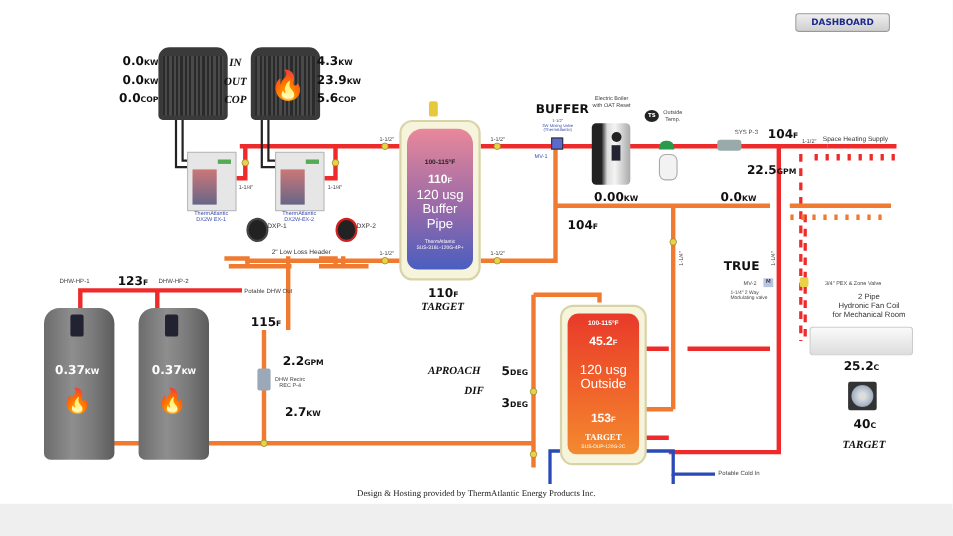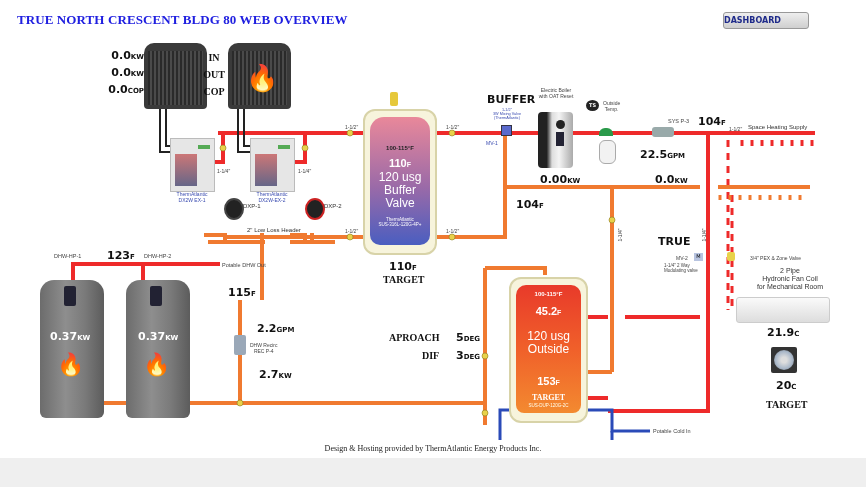--- a/index.html
+++ b/index.html
@@ -1,23 +1,23 @@
 <!DOCTYPE html>
 <html><head>
 <meta charset="utf-8">
 <style>
   html, body { margin:0; padding:0; }
   body { width:866px; height:487px; background:#efefef; position:relative; overflow:hidden; font-family:"DejaVu Sans", sans-serif; }
   .canvas { position:absolute; left:0; top:0; width:866px; height:458px; background:#fff; }
   .abs { position:absolute; }
   .title { left:17px; top:12px; font-family:"Liberation Serif", serif; font-weight:bold; font-size:13px; color:#2020e0; letter-spacing:0.1px; }
-  .dash-btn { left:723px; top:12px; width:84px; height:15px; border:1px solid #999; border-radius:3px; background:linear-gradient(#eee,#cfcfcf); color:#1e2a8a; font-size:8px; font-weight:bold; line-height:15px; cursor:pointer; }
+  .dash-btn { left:723px; top:12px; width:84px; height:15px; border:1px solid #999; border-radius:3px; background:linear-gradient(#eee,#cfcfcf); color:#1e2a8a; font-size:8px; font-weight:bold; text-align:center; line-height:15px; cursor:pointer; }
   .val { font-weight:bold; font-size:11px; color:#111; white-space:nowrap; }
   .val .u { font-size:7px; }
-  .lbl-serif { font-family:"Liberation Serif", serif; font-weight:bold; font-size:10px; color:#111; }
+  .lbl-serif { font-family:"Liberation Serif", serif; font-weight:bold; font-size:10px; color:#111;font-style:italic; }
   .tiny { font-size:5px; color:#444; white-space:nowrap; font-family:"Liberation Sans", sans-serif; }
   .tiny-blue { font-size:5px; color:#3a4bb0; white-space:nowrap; text-align:center; font-family:"Liberation Sans", sans-serif; }
   .small { font-size:6px; color:#333; white-space:nowrap; font-family:"Liberation Sans", sans-serif; }
   .footer { left:0; width:866px; top:444px; text-align:center; font-family:"Liberation Serif", serif; font-size:8px; color:#222; }
   .tank { border:2px solid #d8d3a8; background:#f7f4dc; border-radius:12px; }
   .tank-inner { position:absolute; left:5px; right:5px; top:6px; bottom:8px; border-radius:14px 14px 10px 10px; }
   .tank-text { color:#fff; text-align:center; position:absolute; left:0; right:0; font-family:"Liberation Sans", sans-serif; }
   .hp { background:#3a3a3a; border-radius:10px 10px 4px 4px; }
   .wh { background:linear-gradient(90deg,#6c6c6c,#8e8e8e 40%,#7a7a7a 70%,#5c5c5c); border-radius:14px 14px 6px 6px; }
 </style>
@@ -89,39 +89,43 @@
       <circle cx="223" cy="148" r="3"></circle>
         <circle cx="305" cy="148" r="3"></circle>
       <circle cx="612" cy="220" r="3"></circle>
         <circle cx="485" cy="356" r="3"></circle>
       <circle cx="485" cy="413" r="3"></circle>
         <circle cx="240" cy="403" r="3"></circle>
       <circle cx="73" cy="406" r="3"></circle>
     </g>
   </svg>
 
-  <div class="abs title">TRUE NORTH CRESCENT BLDG 80 WEB OVERVIEW</div>
   <div class="abs dash-btn">DASHBOARD</div>
 
   <div class="abs" style="left:104px;top:49px;text-align:right;width:40px">
     <div class="val"><span>0.0</span><span class="u">KW</span></div>
     <div class="val" style="margin-top:4px"><span>0.0</span><span class="u">KW</span></div>
     <div class="val" style="margin-top:4px"><span>0.0</span><span class="u">COP</span></div>
   </div>
   <div class="abs hp" style="left:144px;top:43px;width:63px;height:66px">
     <div style="position:absolute;left:4px;right:4px;top:8px;bottom:4px;background:repeating-linear-gradient(90deg,#2a2a2a 0 2px,#4a4a4a 2px 4px)"></div>
   </div>
   <div class="abs lbl-serif" style="left:202px;top:49px;width:24px;text-align:center;line-height:17px">
     <div>IN</div>
     <div>OUT</div>
     <div>COP</div>
   </div>
   <div class="abs hp" style="left:228px;top:43px;width:63px;height:66px">
     <div style="position:absolute;left:4px;right:4px;top:8px;bottom:4px;background:repeating-linear-gradient(90deg,#2a2a2a 0 2px,#4a4a4a 2px 4px)"></div>
     <div style="position:absolute;left:18px;top:22px;font-size:26px;line-height:26px">🔥</div>
+  </div>
+  <div class="abs" style="left:288px;top:49px">
+    <div class="val"><span>4.3</span><span class="u">KW</span></div>
+    <div class="val" style="margin-top:4px"><span>23.9</span><span class="u">KW</span></div>
+    <div class="val" style="margin-top:4px"><span>5.6</span><span class="u">COP</span></div>
   </div>
 
   <div class="abs" style="left:170px;top:138px;width:43px;height:52px;background:#e6e6e6;border:1px solid #bbb">
     <div style="position:absolute;left:4px;top:15px;width:22px;height:32px;background:linear-gradient(#c77,#668)"></div>
     <div style="position:absolute;right:4px;top:6px;width:12px;height:4px;background:#5a5"></div>
   </div>
   <div class="abs tiny-blue" style="left:168px;top:191px;width:48px">
       <div>ThermAtlantic</div>
       <div>DX2W EX-1</div>
     </div>
@@ -146,21 +150,21 @@
   <div class="abs tiny" style="left:446px;top:124px">1-1/2"</div>
   <div class="abs tiny" style="left:446px;top:228px">1-1/2"</div>
 
   <div class="abs tank" style="left:363px;top:109px;width:70px;height:142px">
     <div class="tank-inner" style="background:linear-gradient(#e9889a,#9a6aa8 55%,#4a5ec0)">
       <div class="tank-text" style="top:28px;font-size:6px;font-weight:bold;color:#222">100-115°F</div>
       <div class="tank-text" style="top:40px;font-size:11px;font-weight:bold"><span>110</span><span style="font-size:7px">F</span></div>
       <div class="tank-text" style="top:54px;font-size:12px;line-height:13px">
         <div>120 usg</div>
           <div>Buffer</div>
-          <div>Valve</div>
+          <div>Pipe</div>
       </div>
       <div class="tank-text" style="top:100px;font-size:4.5px">
           <div>ThermAtlantic</div>
           <div>SUS-316L-120G-4P+</div>
         </div>
     </div>
   </div>
   <div class="abs" style="left:390px;top:92px;width:8px;height:14px;background:#e6c83a;border-radius:2px"></div>
   <div class="abs val" style="left:389px;top:260px"><span>110</span><span class="u">F</span></div>
   <div class="abs lbl-serif" style="left:383px;top:274px">TARGET</div>
@@ -185,21 +189,21 @@
   <div class="abs tiny" style="left:603px;top:100px;text-align:center">
       <div>Outside</div>
       <div>Temp.</div>
     </div>
   <div class="abs" style="left:599px;top:128px;width:14px;height:8px;background:#2a9a4a;border-radius:6px 6px 0 0"></div>
   <div class="abs" style="left:599px;top:140px;width:15px;height:22px;background:#f2f2f2;border:1px solid #aaa;border-radius:6px"></div>
   <div class="abs val" style="left:540px;top:173px"><span>0.00</span><span class="u">KW</span></div>
   <div class="abs tiny" style="left:668px;top:118px;font-size:5.5px">SYS P-3</div>
   <div class="abs" style="left:652px;top:127px;width:22px;height:10px;background:#9aa;border-radius:3px"></div>
   <div class="abs val" style="left:698px;top:115px"><span>104</span><span class="u">F</span></div>
-  <div class="abs val" style="left:640px;top:148px"><span>22.5</span><span class="u">GPM</span></div>
+  <div class="abs val" style="left:679px;top:148px"><span>22.5</span><span class="u">GPM</span></div>
   <div class="abs val" style="left:655px;top:173px"><span>0.0</span><span class="u">KW</span></div>
   <div class="abs val" style="left:516px;top:198px"><span>104</span><span class="u">F</span></div>
 
   <div class="abs tiny" style="left:729px;top:126px">1-1/2"</div>
   <div class="abs small" style="left:748px;top:124px">Space Heating Supply</div>
   <div class="abs tiny" style="left:613px;top:232px;transform:rotate(-90deg)">1-1/4"</div>
   <div class="abs tiny" style="left:697px;top:232px;transform:rotate(-90deg)">1-1/4"</div>
   <div class="abs val" style="left:658px;top:235px">TRUE</div>
   <div class="abs tiny" style="left:676px;top:255px">MV-2</div>
   <div class="abs" style="left:694px;top:253px;width:9px;height:8px;background:#b8c4e0;font-size:5px;text-align:center">M</div>
@@ -208,25 +212,25 @@
       <div>Modulating valve</div>
     </div>
   <div class="abs" style="left:727px;top:252px;width:8px;height:9px;background:#e8d24a;border-radius:2px"></div>
   <div class="abs tiny" style="left:750px;top:255px">3/4" PEX &amp; Zone Valve</div>
   <div class="abs" style="left:740px;top:267px;width:100px;text-align:center;font-size:7px;color:#333;font-family:'Liberation Sans',sans-serif;line-height:8px">
     <div>2 Pipe</div>
       <div>Hydronic Fan Coil</div>
       <div>for Mechanical Room</div>
   </div>
   <div class="abs" style="left:736px;top:297px;width:92px;height:24px;background:linear-gradient(#fafafa,#ddd);border:1px solid #ccc;border-radius:3px"></div>
-  <div class="abs val" style="left:767px;top:326px"><span>21.9</span><span class="u">C</span></div>
+  <div class="abs val" style="left:767px;top:326px"><span>25.2</span><span class="u">C</span></div>
   <div class="abs" style="left:771px;top:347px;width:26px;height:26px;background:#333;border-radius:2px">
     <div style="position:absolute;left:3px;top:3px;width:20px;height:20px;border-radius:50%;background:radial-gradient(#ddd 20%,#a9b7c8 60%,#666)"></div>
   </div>
-  <div class="abs val" style="left:776px;top:379px"><span>20</span><span class="u">C</span></div>
+  <div class="abs val" style="left:776px;top:379px"><span>40</span><span class="u">C</span></div>
   <div class="abs lbl-serif" style="left:766px;top:399px">TARGET</div>
 
   <div class="abs tiny" style="left:54px;top:253px;font-size:5.5px">DHW-HP-1</div>
   <div class="abs val" style="left:107px;top:249px"><span>123</span><span class="u">F</span></div>
   <div class="abs tiny" style="left:144px;top:253px;font-size:5.5px">DHW-HP-2</div>
   <div class="abs tiny" style="left:222px;top:262px;font-size:5.5px">Potable DHW Out</div>
 
   <div class="abs wh" style="left:40px;top:280px;width:64px;height:138px">
     <div style="position:absolute;left:24px;top:6px;width:12px;height:20px;background:#223;border-radius:2px"></div>
     <div class="val" style="position:absolute;left:10px;top:50px;color:#fff"><span>0.37</span><span class="u">KW</span></div>
@@ -243,21 +247,21 @@
   <div class="abs" style="left:234px;top:335px;width:12px;height:20px;background:#9aa8b8;border-radius:2px"></div>
   <div class="abs tiny" style="left:250px;top:342px;text-align:center">
       <div>DHW Recirc</div>
       <div>REC P-4</div>
     </div>
   <div class="abs val" style="left:259px;top:368px"><span>2.7</span><span class="u">KW</span></div>
 
   <div class="abs lbl-serif" style="left:389px;top:332px">APROACH</div>
   <div class="abs val" style="left:456px;top:331px"><span>5</span><span class="u">DEG</span></div>
   <div class="abs lbl-serif" style="left:422px;top:350px">DIF</div>
-  <div class="abs val" style="left:456px;top:349px"><span>3</span><span class="u">DEG</span></div>
+  <div class="abs val" style="left:456px;top:360px"><span>3</span><span class="u">DEG</span></div>
   <div class="abs tiny" style="left:653px;top:428px;font-size:5.5px">Potable Cold In</div>
 
   <div class="abs tank" style="left:509px;top:277px;width:75px;height:142px">
     <div class="tank-inner" style="background:linear-gradient(#e83a2a,#f0602a 50%,#f38a30);border-radius:10px 10px 8px 8px">
       <div class="tank-text" style="top:6px;font-size:6px;font-weight:bold">100-115°F</div>
       <div class="tank-text" style="top:20px;font-size:11px;font-weight:bold"><span>45.2</span><span style="font-size:7px">F</span></div>
       <div class="tank-text" style="top:45px;font-size:12px;line-height:13px">
           <div>120 usg</div>
           <div>Outside</div>
         </div>

